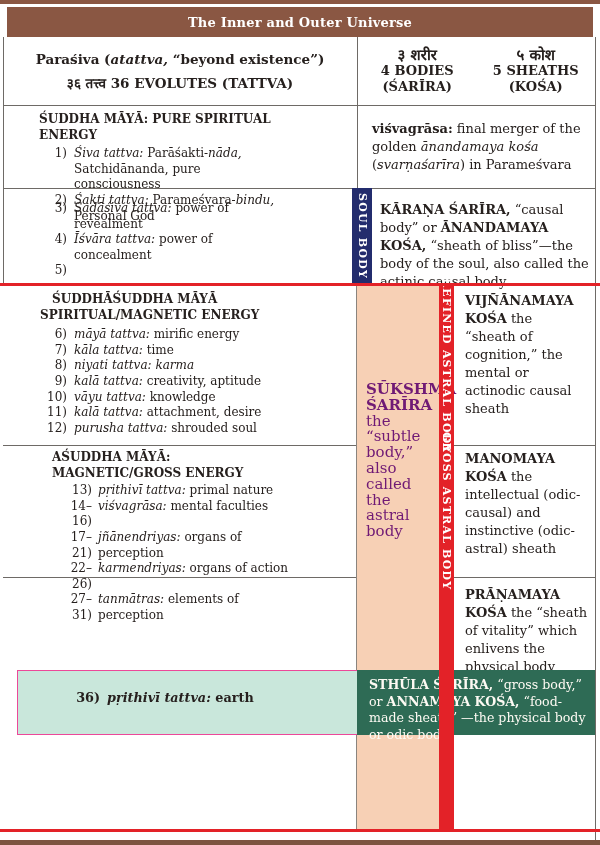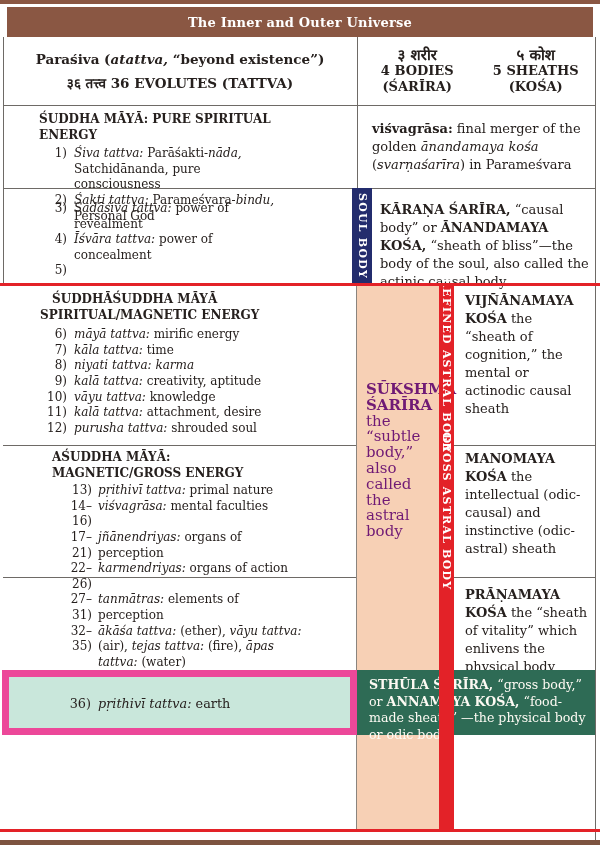--- a/index.html
+++ b/index.html
@@ -33,22 +33,22 @@
   
   .vbar{display:flex;align-items:center;justify-content:center;z-index:5;}
   .vtext{writing-mode:vertical-rl;color:#fff;font-weight:bold;font-size:11px;letter-spacing:1.2px;white-space:nowrap;}
   .navy{background:#232c6d;}
   .redbar{background:#e32228;display:flex;flex-direction:column;z-index:5;}
   .redbar .seg{display:flex;align-items:center;justify-content:center;}
   
   .pink-col{left:356px;top:286px;width:84px;height:543px;background:#f7d0b5;z-index:1;
             border-left:1px solid #8a847e;}
   .pink-text{position:absolute;left:9px;top:96px;width:70px;font-size:15px;line-height:15.8px;color:#701a75;}
-  .teal-box{left:2px;top:670px;width:355px;height:65px;background:#c9e7db;border:7px solid #ec4899;
-            box-sizing:border-box;z-index:2;font-size:12.8px;}
+  .teal-box{left:17px;top:670px;width:355px;height:65px;background:#c9e7db;border:1px solid #ec4899;
+            box-sizing:border-box;z-index:2;font-size:12.8px;font-weight:bold;}
   .teal-box .item{padding-top:19px;padding-left:52px;}
   .green-box{left:357px;top:670px;width:238px;height:65px;background:#2e6b55;color:#fdfaf3;z-index:2;
              box-sizing:border-box;padding:7px 8px 0 12px;font-size:12.6px;line-height:16.5px;}
   
   .cell{font-size:13px;line-height:18px;}
   .lead-bi{font-weight:bold;}
 </style>
 </head>
 <body>
 
@@ -175,24 +175,20 @@
         <span class="txt"><i>jñānendriyas:</i> organs of perception</span>
       </div>
     <div class="item">
         <span class="num">22–26)</span>
         <span class="txt"><i>karmendriyas:</i> organs of action</span>
       </div>
     <div class="item">
         <span class="num">27–31)</span>
         <span class="txt"><i>tanmātras:</i> elements of perception</span>
       </div>
-    <div class="item">
-        <span class="num">32–35)</span>
-        <span class="txt"><i>ākāśa tattva:</i> (ether), <i>vāyu tattva:</i> (air), <i>tejas tattva:</i> (fire), <i>āpas tattva:</i> (water)</span>
-      </div>
   </div>
 
   <div class="abs pink-col">
     <div class="pink-text"><b>SŪKSHMA ŚARĪRA</b> the “subtle body,” also called the astral body</div>
   </div>
 
   <div class="abs redbar" style="left:439px;top:286px;width:15px;height:543px;">
     <div class="seg" style="height:159px;">
       <span class="vtext">REFINED ASTRAL BODY</span>
     </div>

